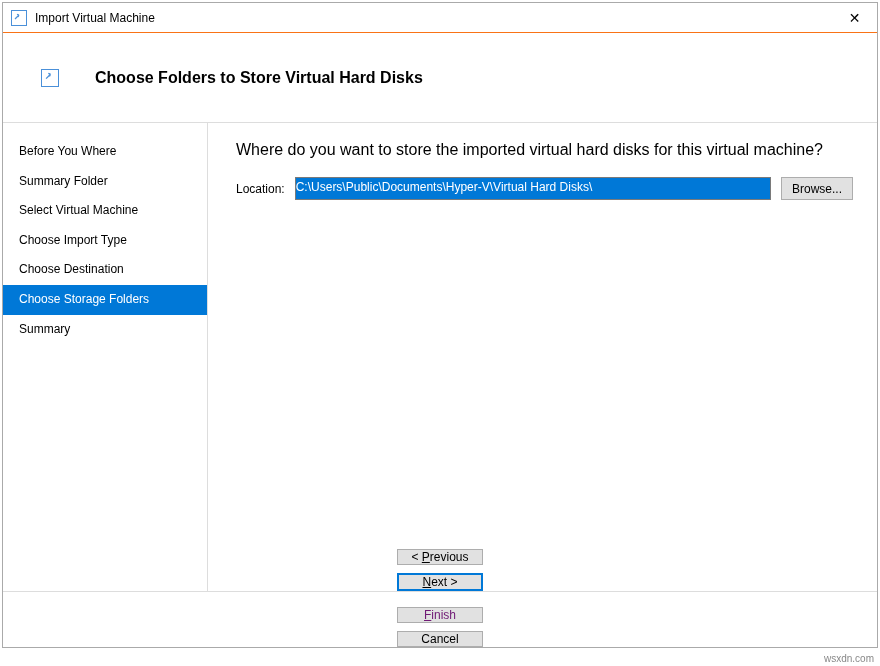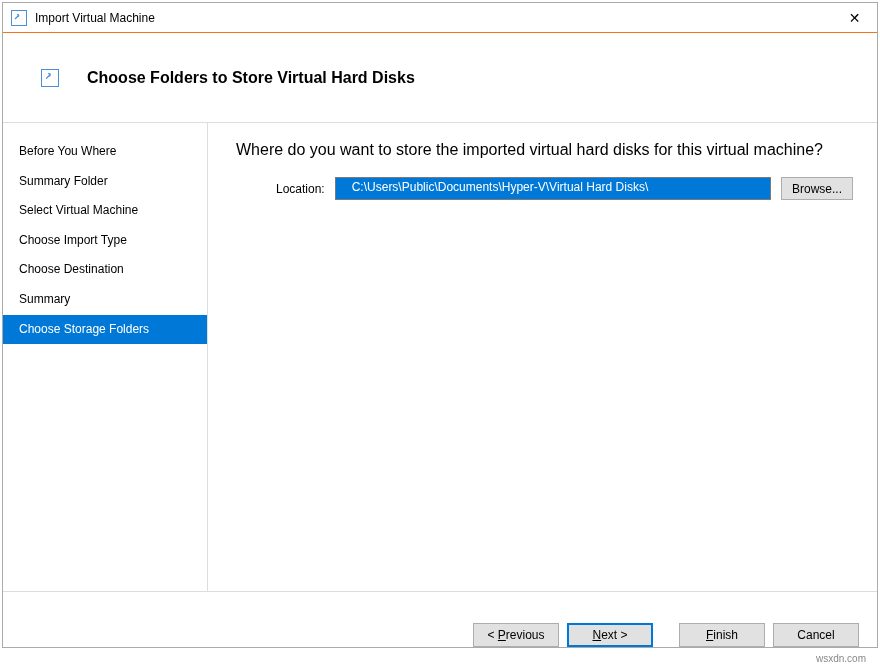--- a/index.html
+++ b/index.html
@@ -39,21 +39,21 @@
     .titlebar .close {
       width: 45px; height: 30px;
       display: flex; align-items: center; justify-content: center;
       font-size: 14px;
       cursor: pointer;
     }
     .header {
       padding: 18px 30px;
       display: flex;
       align-items: center;
-      gap: 28px;
+      gap: 36px;
       border-bottom: 1px solid #ddd;
       height: 90px;
     }
     .header .big-icon {
       width: 18px; height: 18px;
       border: 1px solid #4a90d9;
       display: flex; align-items: center; justify-content: center;
       font-size: 11px; color: #4a90d9;
       margin-left: 8px;
     }
@@ -87,72 +87,73 @@
     }
     .prompt {
       font-size: 16px;
       margin-bottom: 18px;
     }
     .field-row {
       display: flex;
       align-items: center;
       gap: 10px;
     }
-    .field-label { font-size: 12px; margin-left: 40px; }
+    .field-label { font-size: 12px; }
     .location-input-wrap {
       flex: 1;
       position: relative;
       height: 23px;
       border: 1px solid #7a7a7a;
       background: #0078d7;
-      padding: 2px 16px;
+      padding: 2px 0;
       font-size: 12px;
       color: #fff;
       overflow: hidden;
       white-space: nowrap;
     }
     .browse-btn {
       width: 72px;
       height: 23px;
       border: 1px solid #adadad;
       background: #e1e1e1;
       font-size: 12px;
       font-family: inherit;
       cursor: pointer;
       text-align: center;
     }
     .footer {
       height: 56px;
       border-top: 1px solid #ddd;
       display: flex;
-      align-items: flex-end;
+      align-items: center;
       justify-content: flex-end;
       gap: 8px;
       padding: 0 18px;
+      flex-direction: column;
     }
     .footer button {
       width: 86px;
       height: 24px;
       border: 1px solid #adadad;
       background: #e1e1e1;
       font-size: 12px;
       font-family: inherit;
       cursor: pointer;
     }
     .footer button.default {
       border: 2px solid #0078d7;
     }
     .footer button:disabled {
-      color: #000000;
+      color: #701a75;
       cursor: default;
     }
     .footer .gap { width: 10px; }
     .watermark {
       position: absolute;
-      bottom: 2px; right: 14px;
+      bottom: 2px; right: 6px;
       font-size: 10px;
       color: #888;
     }
     .underline-accesskey { text-decoration: underline; }
   </style>
 </head>
 <body>
 
 <div class="window">
 
@@ -175,22 +176,22 @@
     <h1>Choose Folders to Store Virtual Hard Disks</h1>
   </div>
 
   <div class="body">
     <div class="sidebar">
       <div class="sidebar-item">Before You Where</div>
       <div class="sidebar-item">Summary Folder</div>
       <div class="sidebar-item">Select Virtual Machine</div>
       <div class="sidebar-item">Choose Import Type</div>
       <div class="sidebar-item">Choose Destination</div>
+      <div class="sidebar-item active">Choose Storage Folders</div>
       <div class="sidebar-item">Summary</div>
-      <div class="sidebar-item active">Choose Storage Folders</div>
     </div>
 
     <div class="main">
       <div class="prompt">Where do you want to store the imported virtual hard disks for this virtual machine?</div>
       <div class="field-row">
         <span class="field-label">Location:</span>
         <div class="location-input-wrap">C:\Users\Public\Documents\Hyper-V\Virtual Hard Disks\</div>
         <button class="browse-btn"><span>Browse...</span></button>
       </div>
     </div>

